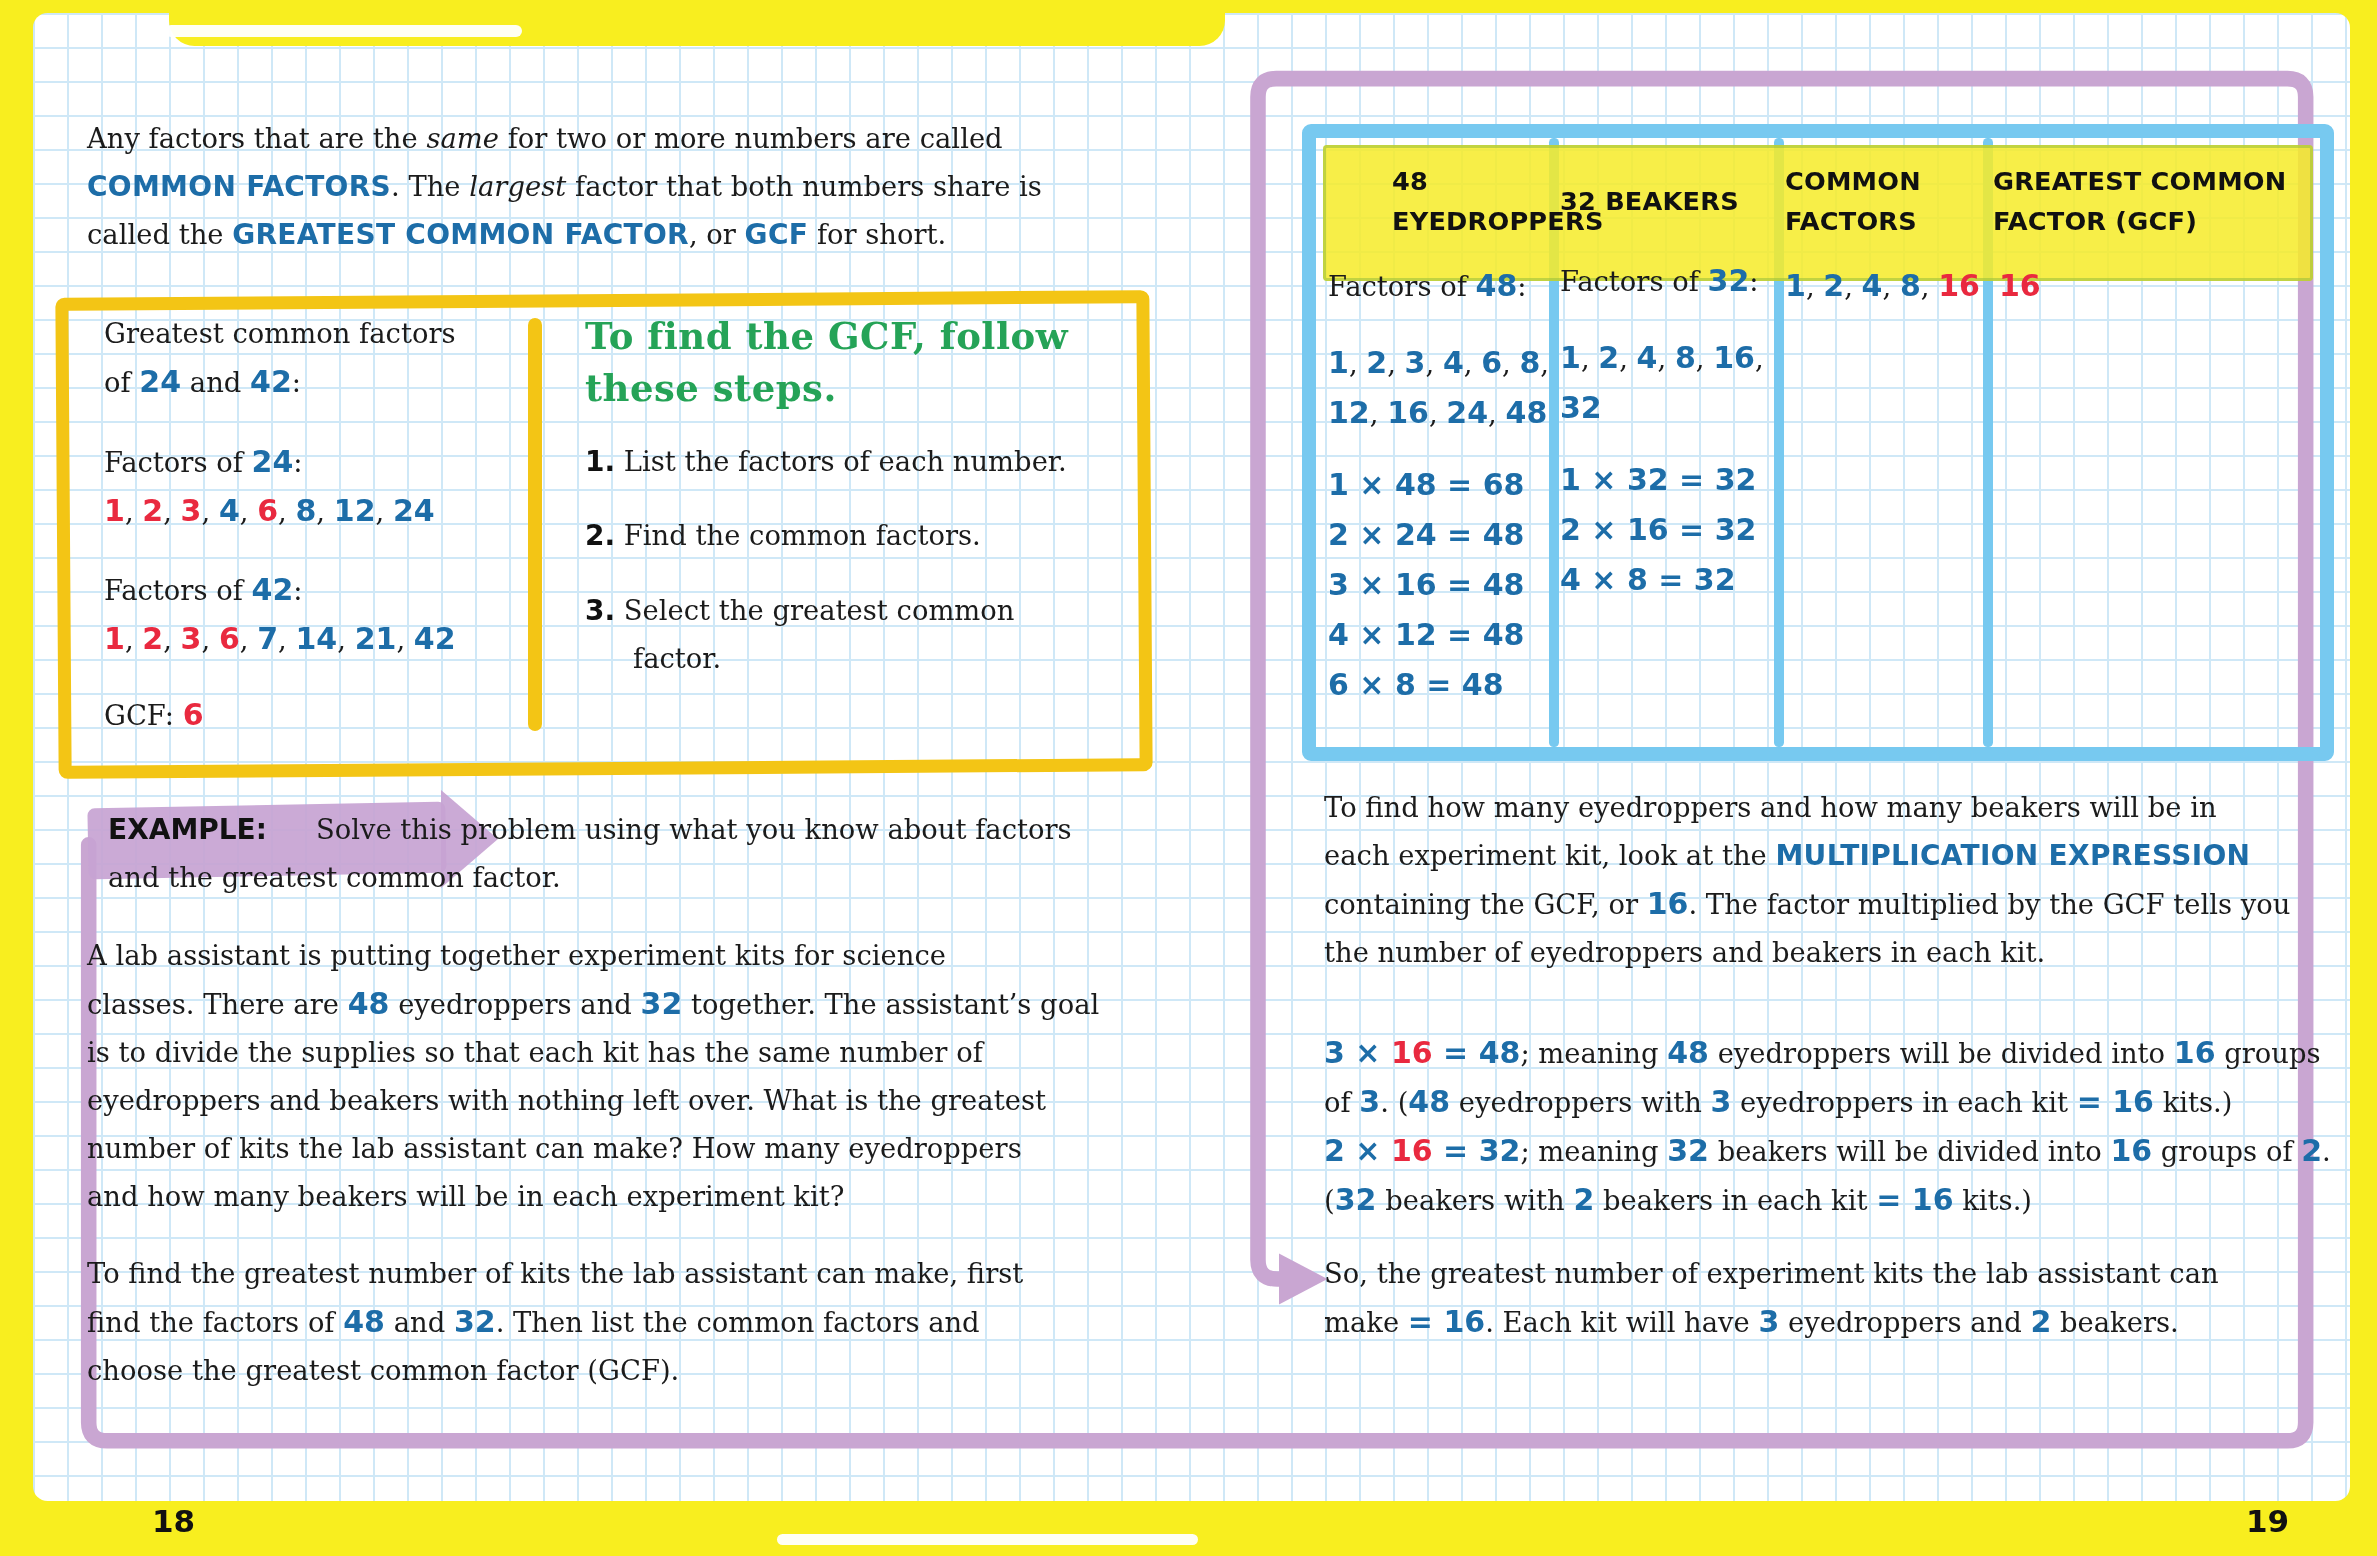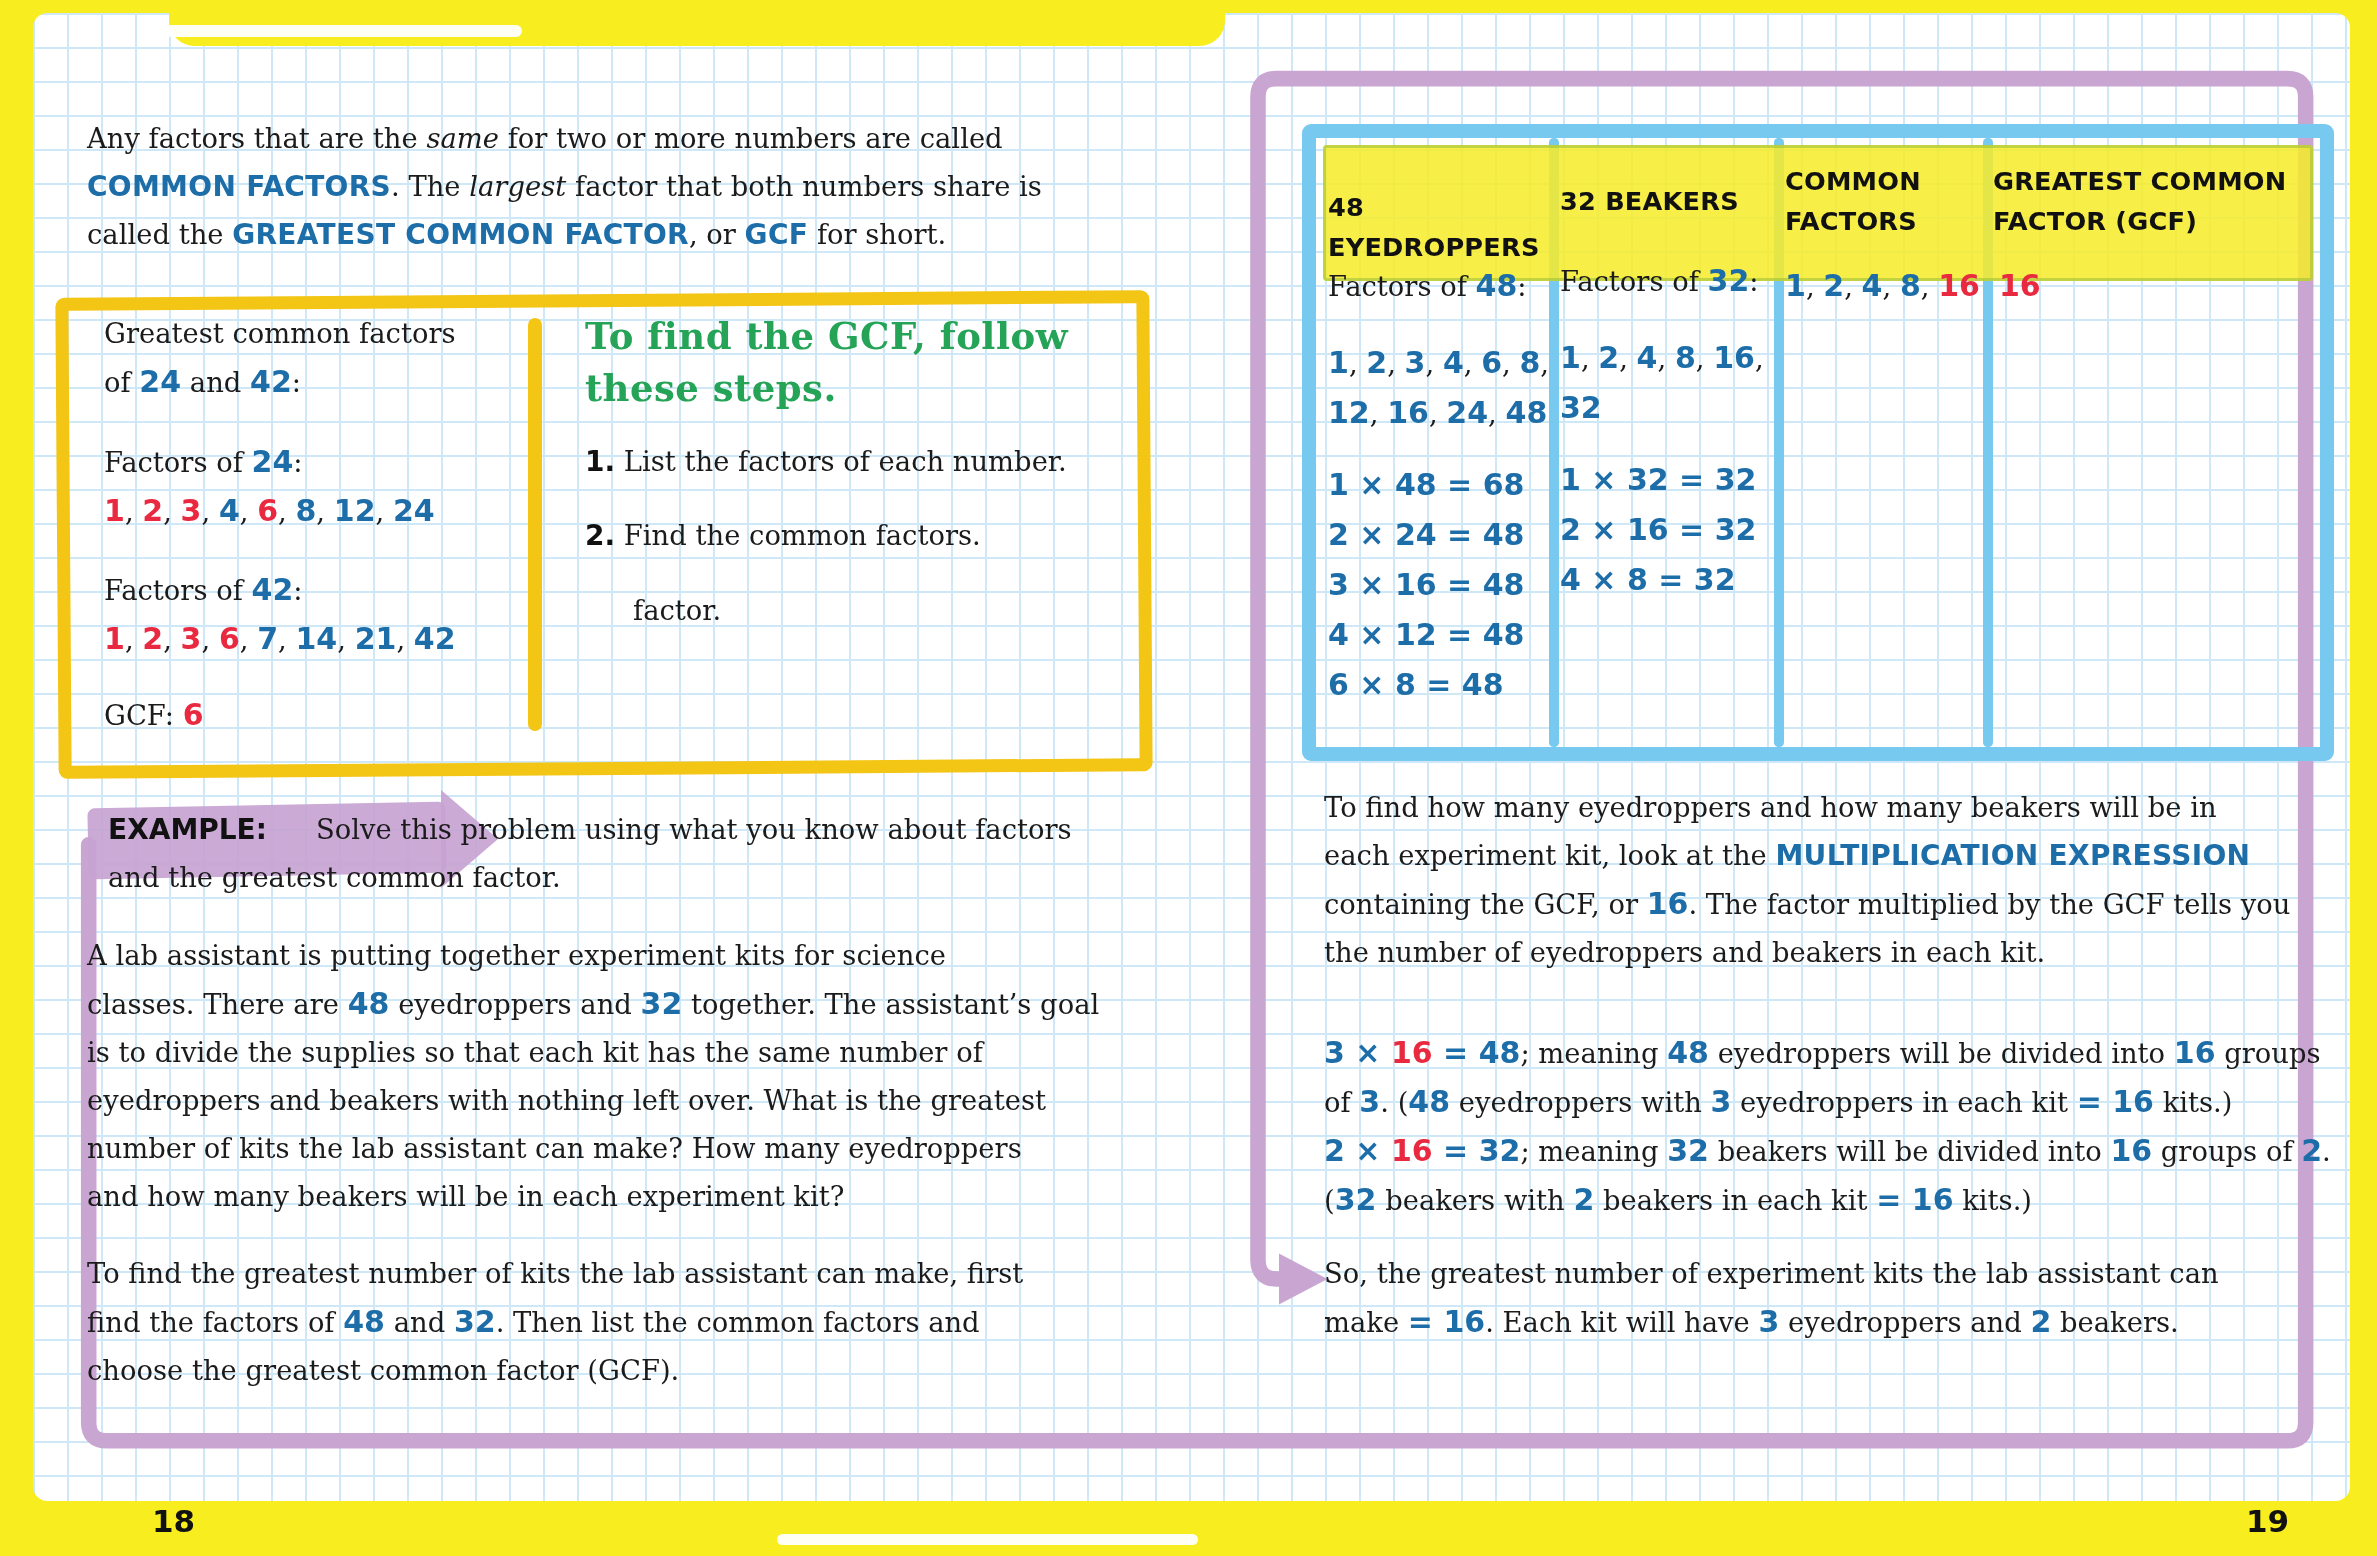--- a/index.html
+++ b/index.html
@@ -103,20 +103,21 @@
       <div class="line"><span class="s-k">GCF: </span><span class="s-r">6</span></div>
     </div>
 
   <div class="textblock" style="left:585px;top:312px;line-height:48px;">
       <div class="line"><span class="s-g">To find the GCF, follow</span></div>
       <div class="line"><span class="s-g">these steps.</span></div>
     </div>
   <div class="textblock steps" style="left:585px;top:438px;">
       <div class="line"><span class="s-x">1.</span><span class="s-k"> List the factors of each number.</span></div>
       <div class="line"><span class="s-x">2.</span><span class="s-k"> Find the common factors.</span></div>
+      <div class="line"><span class="s-x">3.</span><span class="s-k"> Select the greatest common</span></div>
       <div class="line"><span class="s-pad">factor.</span></div>
     </div>
 
   <div class="ex-arrow-body"></div>
   <div class="ex-arrow-head"></div>
   <div class="textblock ex-intro" style="left:108px;top:806px;">
       <div class="line"><span class="s-x">EXAMPLE:</span><span class="s-k">Solve this problem using what you know about factors</span></div>
       <div class="line"><span class="s-k">and the greatest common factor.</span></div>
     </div>
 
@@ -133,21 +134,21 @@
       <div class="line"><span class="s-k">find the factors of </span><span class="s-n">48</span><span class="s-k"> and </span><span class="s-n">32</span><span class="s-k">. Then list the common factors and</span></div>
       <div class="line"><span class="s-k">choose the greatest common factor (GCF).</span></div>
     </div>
 
   <div class="blue-table">
     <div class="t-bar" style="left:233px;"></div>
     <div class="t-bar" style="left:458px;"></div>
     <div class="t-bar" style="left:667px;"></div>
     <div class="t-header"></div>
   </div>
-  <div class="t-head-cell" style="left:1328px;width:216px;margin-top:26px;">48 EYEDROPPERS</div>
+  <div class="t-head-cell" style="left:1392px;width:216px;">48 EYEDROPPERS</div>
   <div class="t-head-cell" style="left:1560px;width:201px;">32 BEAKERS</div>
   <div class="t-head-cell" style="left:1785px;width:174px;white-space:normal;">COMMON FACTORS</div>
   <div class="t-head-cell" style="left:1993px;width:302px;white-space:normal;">GREATEST COMMON FACTOR (GCF)</div>
 
   <div class="textblock t-col" style="left:1328px;top:261px;">
       <div class="line"><span class="s-k">Factors of </span><span class="s-n">48</span><span class="s-k">:</span></div>
       <div class="line"><span class="s-n">1</span><span class="s-k">, </span><span class="s-n">2</span><span class="s-k">, </span><span class="s-n">3</span><span class="s-k">, </span><span class="s-n">4</span><span class="s-k">, </span><span class="s-n">6</span><span class="s-k">, </span><span class="s-n">8</span><span class="s-k">,</span></div>
       <div class="line"><span class="s-n">12</span><span class="s-k">, </span><span class="s-n">16</span><span class="s-k">, </span><span class="s-n">24</span><span class="s-k">, </span><span class="s-n">48</span></div>
       <div class="line"><span class="s-n">1 × 48 = 68</span></div>
       <div class="line"><span class="s-n">2 × 24 = 48</span></div>

